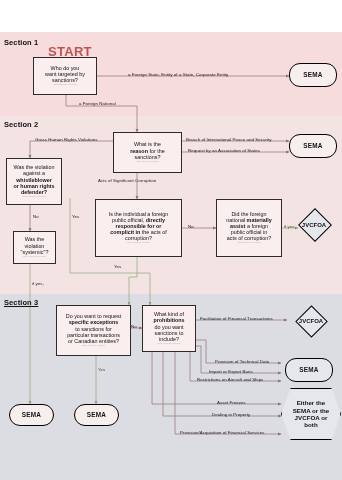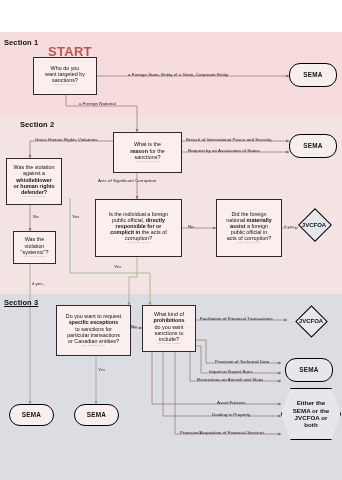--- a/index.html
+++ b/index.html
@@ -117,21 +117,21 @@
       <path d="M196,346 L201,346 L201,373 L281,373" marker-end="url(#ap)"></path>
       <path d="M190,352 L190,381 L281,381" marker-end="url(#ap)"></path>
 
       <path d="M152,352 L152,404 L281,404" marker-end="url(#ap)"></path>
       <path d="M163,352 L163,416 L281,416" marker-end="url(#ap)"></path>
       <path d="M175,352 L175,434 L281,434" marker-end="url(#ap)"></path>
     </g>
   </svg>
 
   <div class="band-label" style="left:4px;top:38px;">Section 1</div>
-  <div class="band-label" style="left:20px;top:120px;">Section 2</div>
+  <div class="band-label" style="left:4px;top:120px;">Section 2</div>
   <div class="band-label" style="left:4px;top:298px;text-decoration:underline;">Section 3</div>
 
   <div class="start" style="left:48px;top:44px;">START</div>
 
   <div class="node" style="left:33px;top:57px;width:64px;height:38px;">
     <div class="t">
       <div>Who do you</div>
       <div>want targeted by</div>
       <div>sanctions?</div>
     </div>

